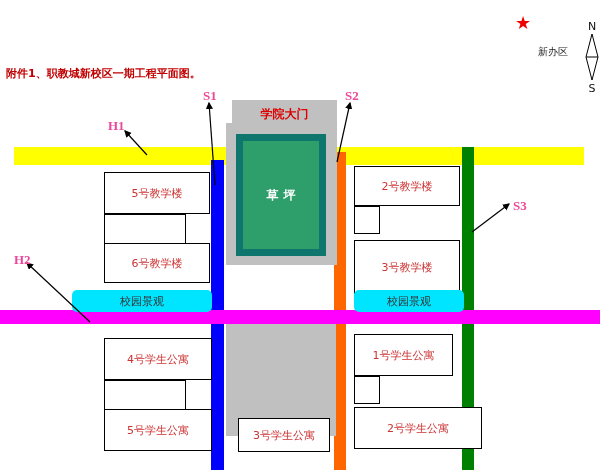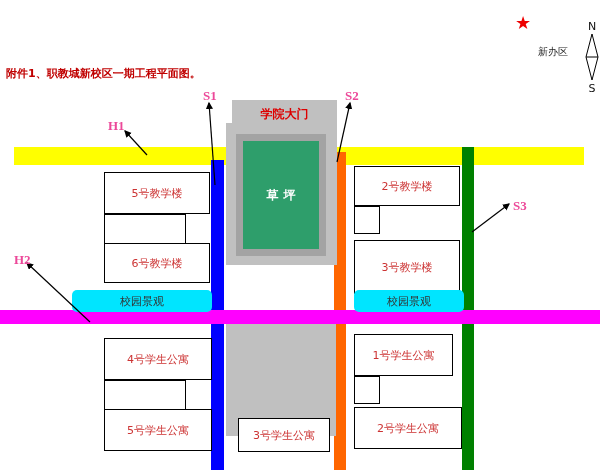--- a/index.html
+++ b/index.html
@@ -109,21 +109,21 @@
   .green-area {
     position: absolute;
     background: #2e9e6b;
   }
   .lawn-wrap {
     position: absolute;
     left: 236px;
     top: 134px;
     width: 90px;
     height: 122px;
-    background: #a3a3a3;
+    background: #0f766e;
     padding: 7px;
     box-sizing: border-box;
   }
   .lawn {
     width: 100%;
     height: 100%;
     background: #2e9e6b;
     position: relative;
   }
   .lawn-label {
@@ -185,21 +185,21 @@
   .b-t3   { left: 354px; top: 240px; width: 106px; height: 54px; }
 
   .b-office { left: 238px; top: 266px; width: 90px; height: 34px; }
 
   .b-d4   { left: 104px; top: 338px; width: 108px; height: 42px; }
   .b-d4s  { left: 104px; top: 380px; width:  82px; height: 30px; }
   .b-d5   { left: 104px; top: 409px; width: 108px; height: 42px; }
 
   .b-d1   { left: 354px; top: 334px; width: 99px; height: 42px; }
   .b-d1s  { left: 354px; top: 376px; width:  26px; height: 28px; }
-  .b-d2   { left: 354px; top: 407px; width: 108px; height: 42px; }
+  .b-d2   { left: 354px; top: 407px; width: 128px; height: 42px; }
 
   .b-d3   { left: 238px; top: 418px; width: 92px; height: 34px; }
 
   .b-gatebox { left: 232px; top: 101px; width: 105px; height: 26px; }
 
   
   .cyan-box {
     position: absolute;
     background: #00e5ff;
     border-radius: 5px;

